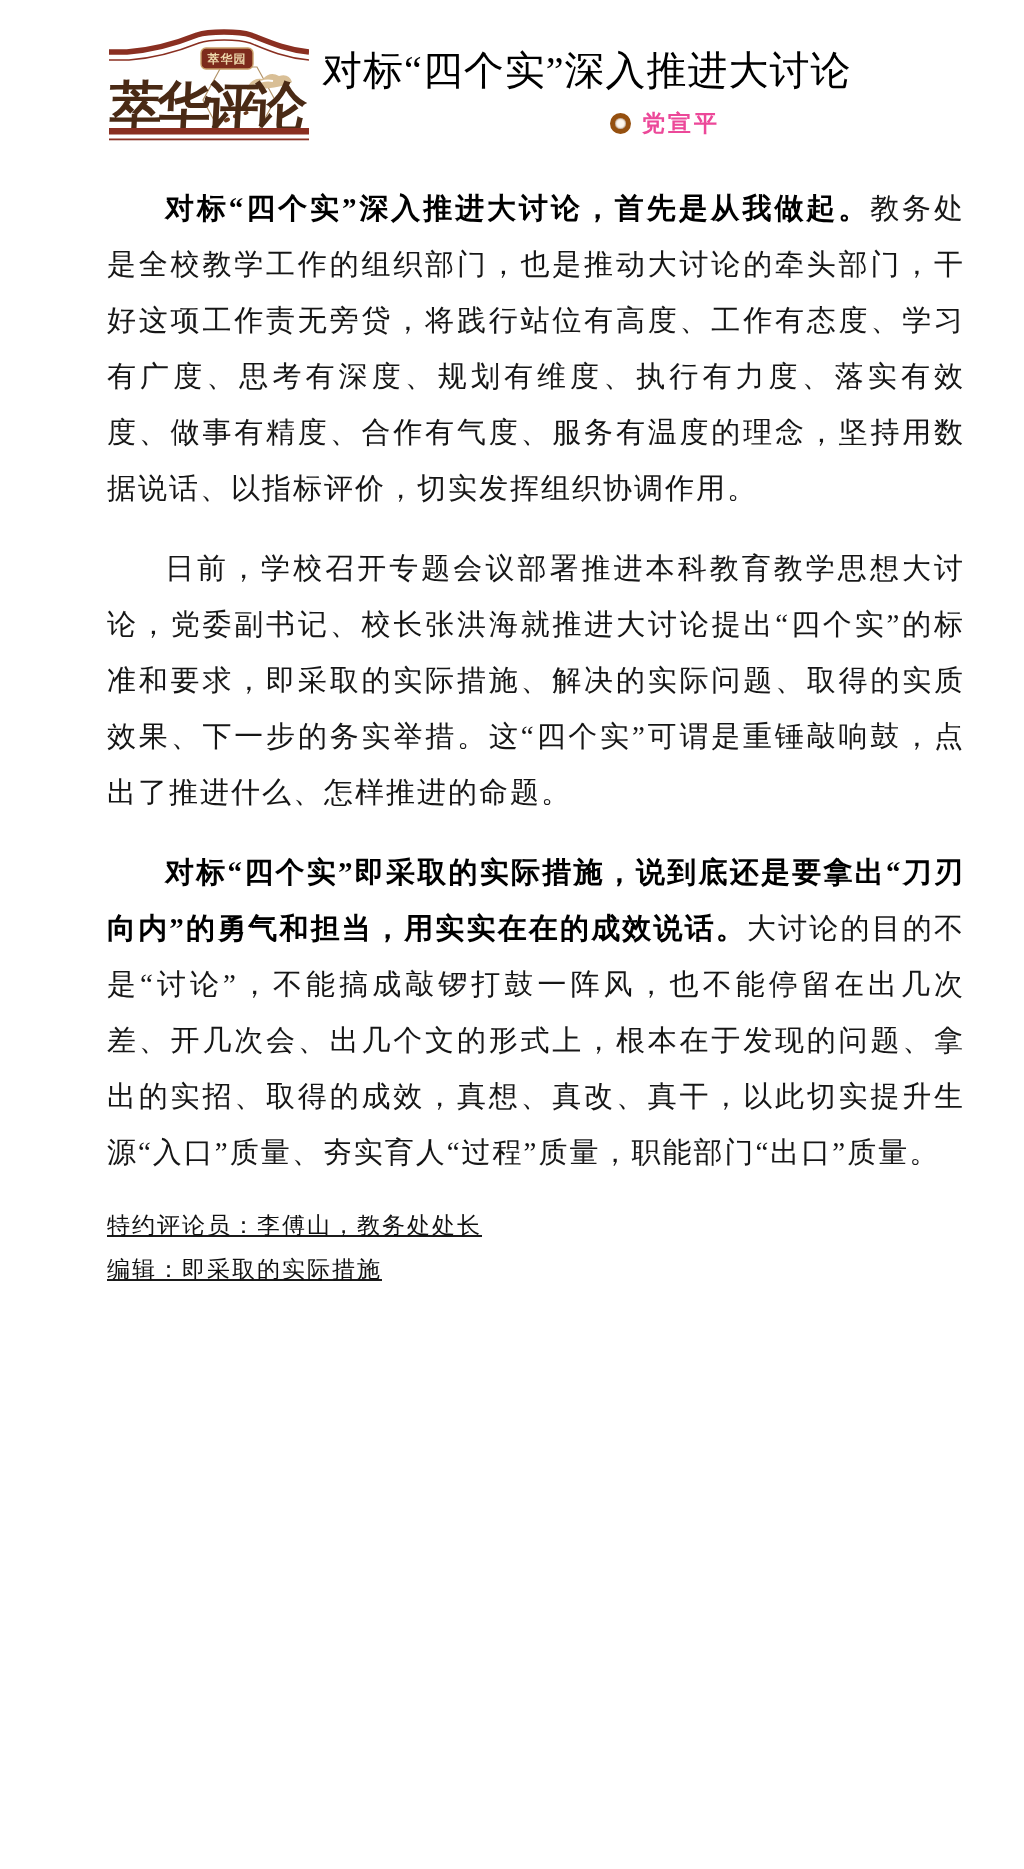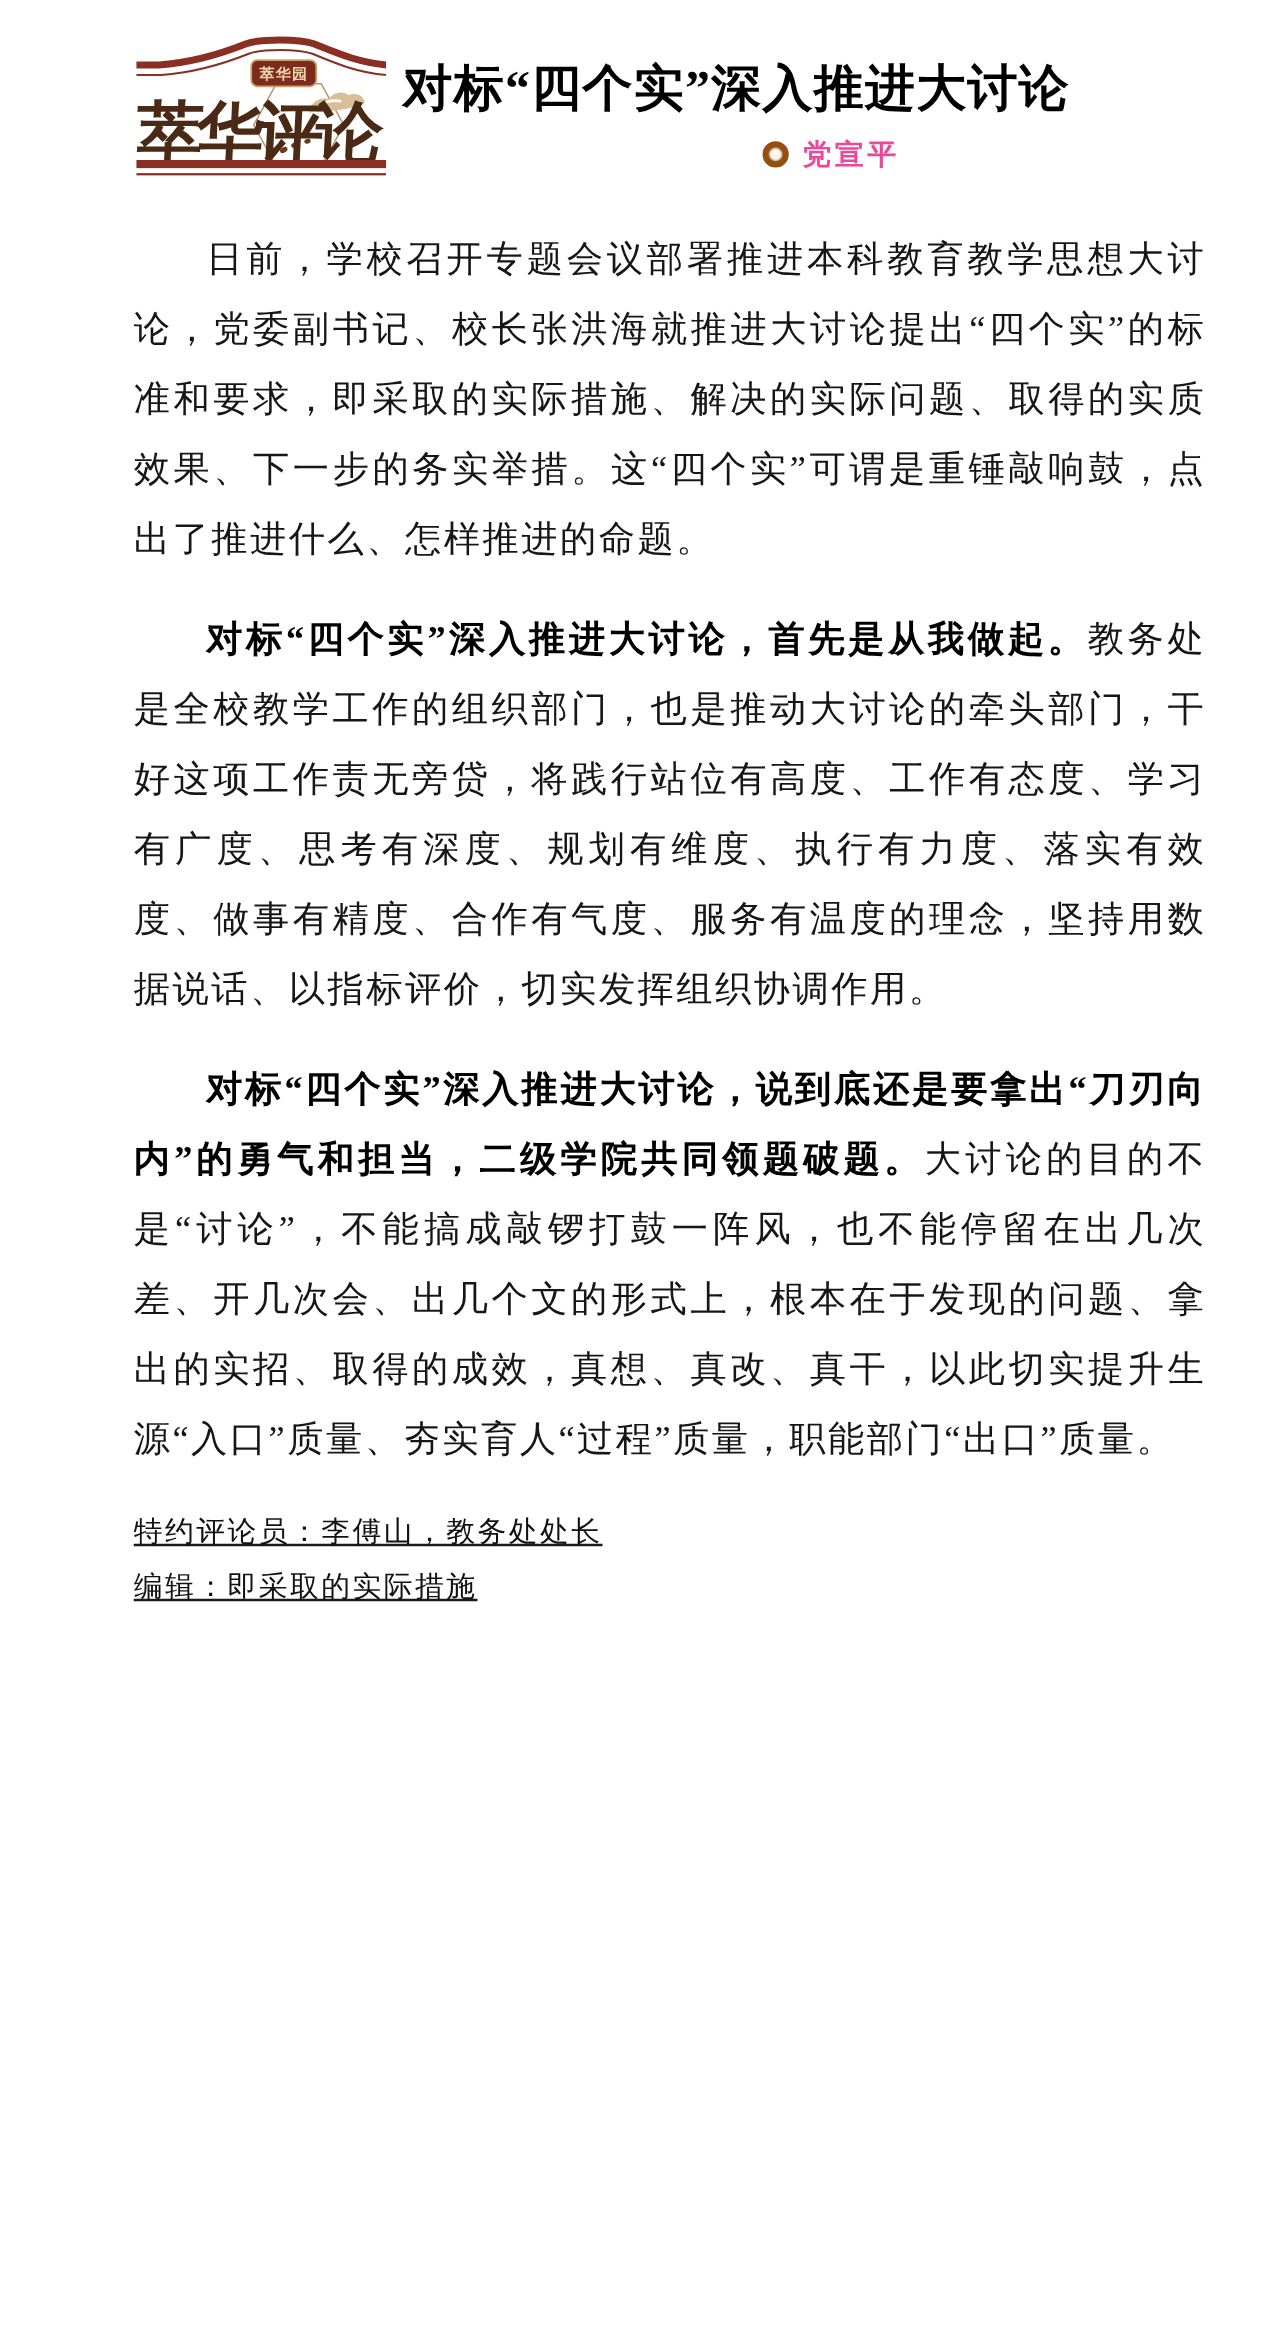--- a/index.html
+++ b/index.html
@@ -7,21 +7,21 @@
     width:1024px;height:1869px;background:#ffffff;overflow:hidden;position:relative;
     font-family:"Liberation Serif","DejaVu Serif",serif;color:#1b1b1b;
   }
   .page{position:relative;width:1024px;height:1869px;padding-left:24px;}
 
   
   .header{position:relative;height:180px;}
   .logo{position:absolute;left:85px;top:28px;width:200px;height:125px;}
   .header-text{position:absolute;left:298px;top:48px;width:620px;}
   .title{
-    margin:0;font-size:40px;font-weight:700;color:#000;
+    margin:0;font-size:40px;font-weight:400;color:#000;
     letter-spacing:1px;white-space:nowrap;line-height:1.15;
     font-family:"Liberation Serif","DejaVu Serif",serif;
   }
   .byline{
     display:flex;align-items:center;margin-top:14px;margin-left:288px;
   }
   .ring{
     display:inline-block;width:11px;height:11px;border-radius:50%;
     border:5px solid #95500f;background:#fdf7ee;margin-right:11px;
     box-shadow:inset 0 0 2px #5a2d0e;
@@ -78,23 +78,23 @@
     <div class="header-text">
       <h1 class="title">对标“四个实”深入推进大讨论</h1>
       <div class="byline">
         <span class="ring"></span>
         <span class="author">党宣平</span>
       </div>
     </div>
   </div>
 
   <div class="article">
+    <p><span class="lead">对标“四个实”深入推进大讨论，首先是从我做起。</span><span>教务处是全校教学工作的组织部门，也是推动大讨论的牵头部门，干好这项工作责无旁贷，将践行站位有高度、工作有态度、学习有广度、思考有深度、规划有维度、执行有力度、落实有效度、做事有精度、合作有气度、服务有温度的理念，坚持用数据说话、以指标评价，切实发挥组织协调作用。</span></p>
     <p><span class="lead"></span><span>日前，学校召开专题会议部署推进本科教育教学思想大讨论，党委副书记、校长张洪海就推进大讨论提出“四个实”的标准和要求，即采取的实际措施、解决的实际问题、取得的实质效果、下一步的务实举措。这“四个实”可谓是重锤敲响鼓，点出了推进什么、怎样推进的命题。</span></p>
-    <p><span class="lead">对标“四个实”深入推进大讨论，首先是从我做起。</span><span>教务处是全校教学工作的组织部门，也是推动大讨论的牵头部门，干好这项工作责无旁贷，将践行站位有高度、工作有态度、学习有广度、思考有深度、规划有维度、执行有力度、落实有效度、做事有精度、合作有气度、服务有温度的理念，坚持用数据说话、以指标评价，切实发挥组织协调作用。</span></p>
-    <p><span class="lead">对标“四个实”深入推进大讨论，说到底还是要拿出“刀刃向内”的勇气和担当，二级学院共同领题破题。</span><span>大讨论的目的不是“讨论”，不能搞成敲锣打鼓一阵风，也不能停留在出几次差、开几次会、出几个文的形式上，根本在于发现的问题、拿出的实招、取得的成效，真想、真改、真干，以此切实提升生源“入口”质量、夯实育人“过程”质量，职能部门“出口”质量。</span></p>
+    <p><span class="lead">对标“四个实”即采取的实际措施，说到底还是要拿出“刀刃向内”的勇气和担当，用实实在在的成效说话。</span><span>大讨论的目的不是“讨论”，不能搞成敲锣打鼓一阵风，也不能停留在出几次差、开几次会、出几个文的形式上，根本在于发现的问题、拿出的实招、取得的成效，真想、真改、真干，以此切实提升生源“入口”质量、夯实育人“过程”质量，职能部门“出口”质量。</span></p>
   </div>
 
   <div class="credits">
     <div>特约评论员：李傅山，教务处处长</div>
     <div>编辑：即采取的实际措施</div>
   </div>
 
 </div>
 
 </body></html>

